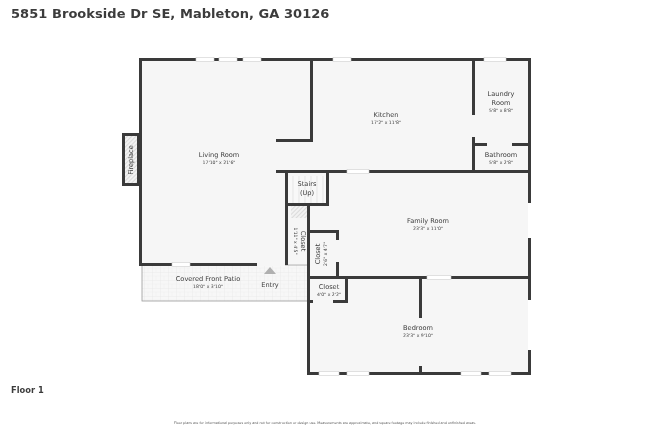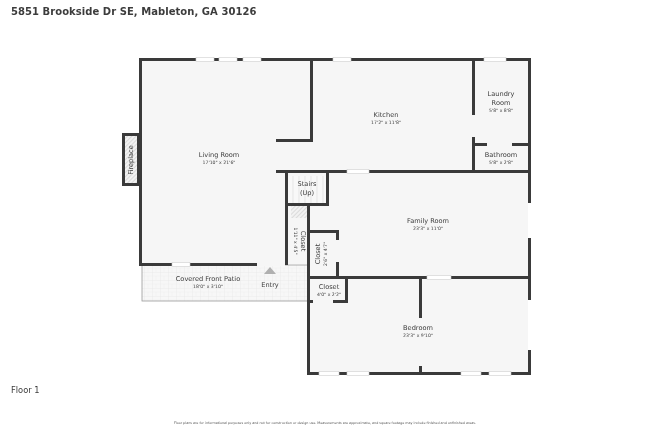--- a/index.html
+++ b/index.html
@@ -1,19 +1,19 @@
 <!DOCTYPE html>
 <html><head>
   <meta charset="utf-8">
   <style>
     html, body { margin: 0; padding: 0; background: #ffffff; }
     body { width: 650px; height: 433px; position: relative; overflow: hidden;
            font-family: "DejaVu Sans", sans-serif; color: #3a3a3a; }
-    .address { position: absolute; left: 11px; top: 6px; font-size: 10px; font-weight: bold; color: #3c3c3c; letter-spacing: 0.05px; }
-    .floor-label { position: absolute; left: 11px; top: 385px; font-size: 8.3px; font-weight: normal; color: #3c3c3c; }
+    .address { position: absolute; left: 11px; top: 6px; font-size: 13px; font-weight: bold; color: #3c3c3c; letter-spacing: 0.05px; }
+    .floor-label { position: absolute; left: 11px; top: 385px; font-size: 8.3px; font-weight: bold; color: #3c3c3c; }
     .disclaimer { position: absolute; left: 0; width: 650px; top: 421px; text-align: center; font-size: 3.3px; color: #555; }
     svg { position: absolute; left: 0; top: 0; }
     .rname { font-family: "DejaVu Sans", sans-serif; font-size: 6.6px; fill: #3c3c3c; text-anchor: middle; }
     .rdim { font-family: "DejaVu Sans", sans-serif; font-size: 4.6px; fill: #3c3c3c; text-anchor: middle; }
     .wall { fill: #3a3a3a; }
     .floor { fill: #f6f6f6; }
     .win { fill: #ffffff; stroke: #cfcfcf; stroke-width: 0.6; }
   </style>
 </head>
 <body>

